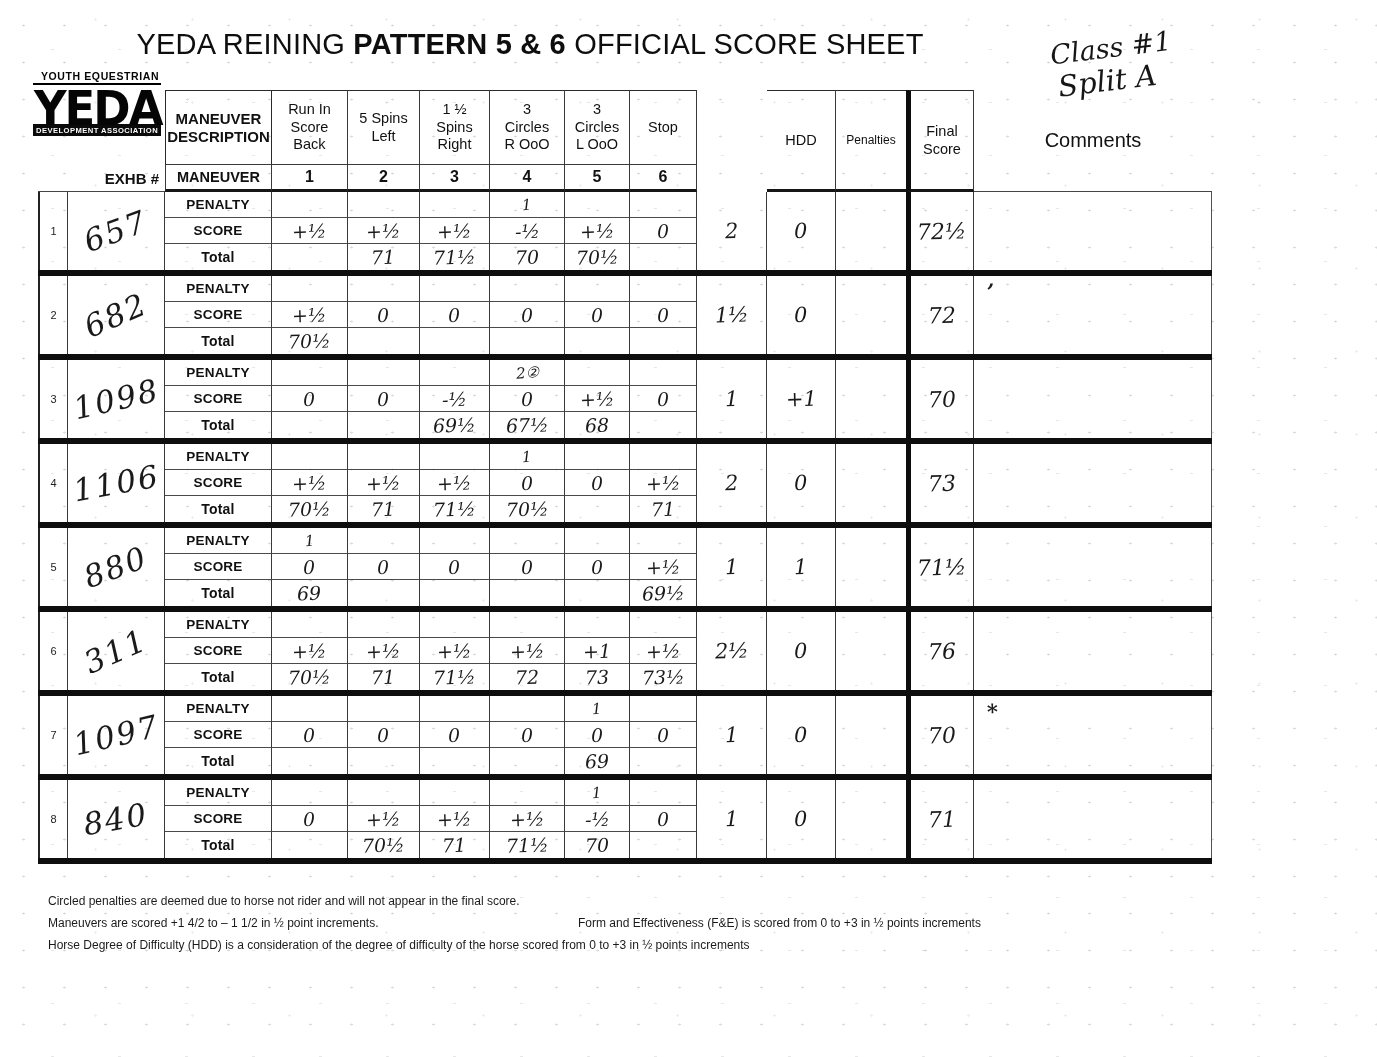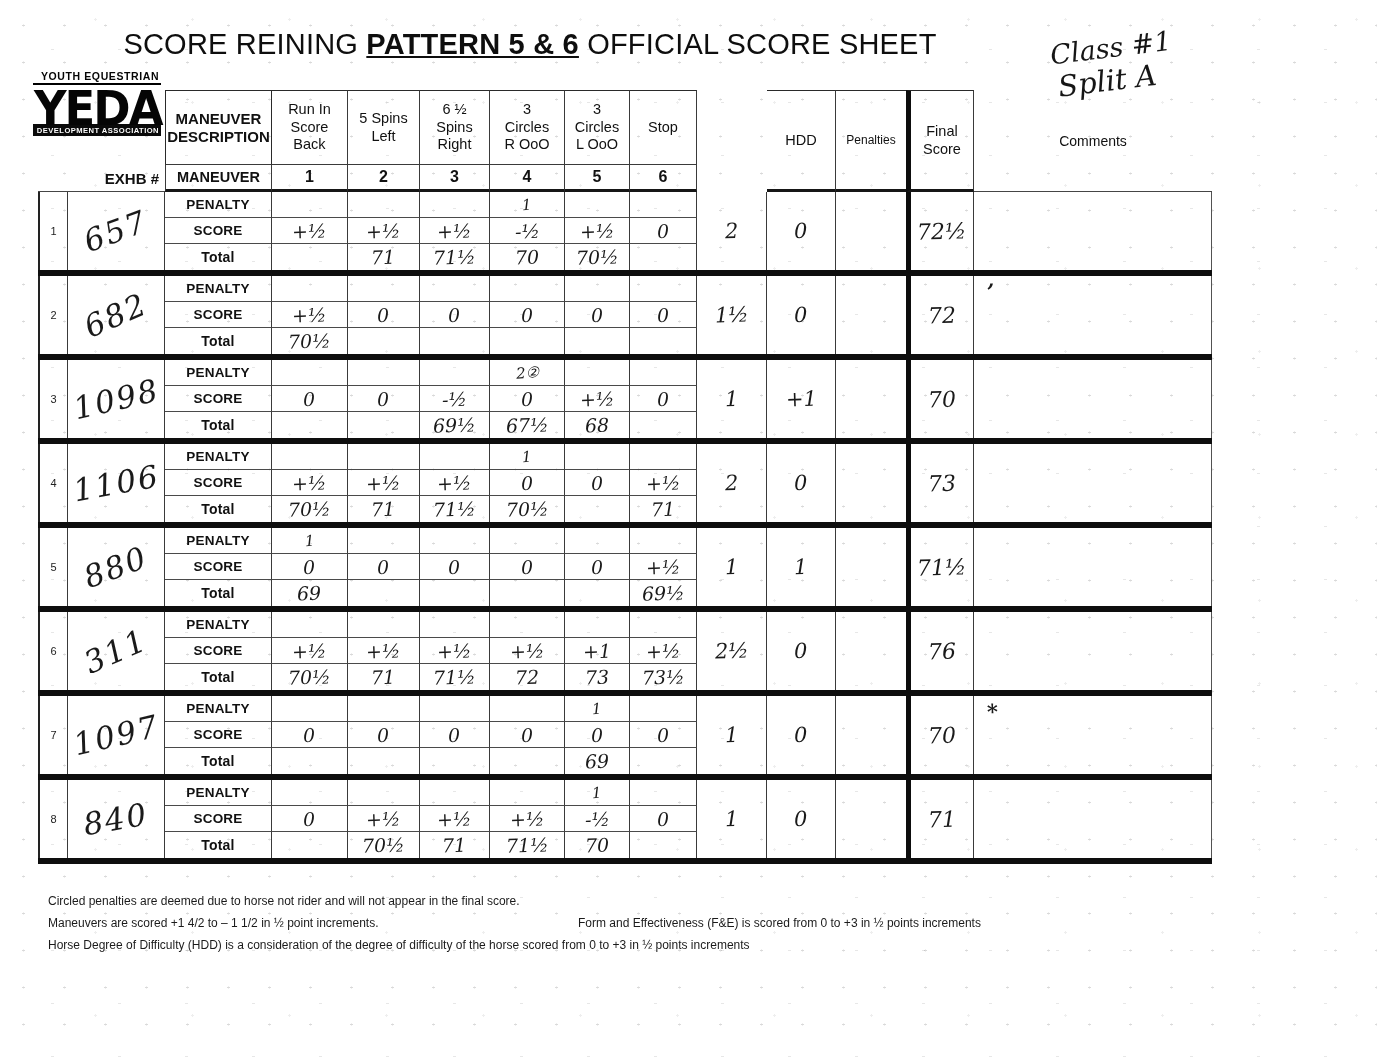--- a/index.html
+++ b/index.html
@@ -11,27 +11,27 @@
       radial-gradient(rgba(20,20,20,0.10) 1px, transparent 1.2px),
       radial-gradient(rgba(20,20,20,0.07) 1.3px, transparent 1.5px);
     background-size: 41px 37px, 67px 53px, 97px 83px;
     background-position: 3px 7px, 19px 23px, 47px 61px;
     font-family:"Liberation Sans", sans-serif;
     color:#111; overflow:hidden;
   }
   
   .title { position:absolute; top:28px; left:0; width:1060px; text-align:center;
            font-size:29px; color:#0e0e0e; letter-spacing:0.2px; white-space:nowrap; }
-  .title .b { font-weight:bold;text-decoration:underline; }
+  .title .b { font-weight:bold; }
   
   .classnote { position:absolute; left:1052px; top:32px; transform:rotate(-7deg);
                font-family:"DejaVu Serif", serif; font-style:italic; font-size:27px; color:#161616; line-height:32px; }
   .classnote .l2 { margin-left:4px; font-size:29px; }
   
-  .logo { position:absolute; left:33px; top:70px; width:128px;text-align:right; }
+  .logo { position:absolute; left:33px; top:70px; width:128px; }
   .logo-top { font-size:10.5px; font-weight:bold; letter-spacing:0.6px; border-bottom:2.5px solid #000;
               padding:0 2px 1px 8px; white-space:nowrap; color:#050505; }
   .logo-main { font-family:"DejaVu Sans", sans-serif; font-weight:900; font-size:45px; line-height:44px;
                letter-spacing:-2px; color:#050505; transform:scaleY(1.08); transform-origin:top left; padding-left:1px;}
   .logo-bottom { background:#0a0a0a; color:#fdfdfd; font-size:7.6px; font-weight:bold; letter-spacing:0.45px;
                  padding:1.5px 2px 1.5px 3px; margin-top:-5px; white-space:nowrap; }
   
   .scoretable { position:absolute; left:38px; top:90px;
     display:grid;
     grid-template-columns:30px 97px 107px 76px 72px 70px 75px 65px 67px 70px 69px 70px 68px 238px;
@@ -39,21 +39,21 @@
   }
   .cell { position:relative; display:flex; align-items:center; justify-content:center; }
   
   .h-desc   { border:1.5px solid #2a2a2a; border-bottom:1px solid #3a3a3a; font-weight:bold; font-size:15px;
               white-space:pre-line; text-align:center; line-height:18px; }
   .h-man    { border-top:1.5px solid #2a2a2a; border-right:1px solid #3a3a3a; border-bottom:1px solid #3a3a3a;
               font-size:14.5px; white-space:pre-line; text-align:center; line-height:17.5px; }
   .h-span   { border-top:1.5px solid #2a2a2a; border-right:1px solid #3a3a3a; border-bottom:3px solid #161616; font-size:14.5px; }
   .h-pen    { border-right:none; font-size:12px; }
   .h-final  { border-left:5px solid #0d0d0d; white-space:pre-line; text-align:center; line-height:18px; }
-  .h-comments { border-bottom:1px solid #454545; font-size:14px; }
+  .h-comments { border-bottom:1px solid #454545; font-size:20px; }
   .h-exhb   { border-bottom:1px solid #454545; font-weight:bold; font-size:15px; justify-content:flex-end; padding-right:6px; }
   .h-fill   { border-bottom:1px solid #454545; }
   .h-manlbl { border-left:1px solid #3a3a3a; border-right:1px solid #3a3a3a; border-bottom:3px solid #161616;
               font-weight:bold; font-size:14.5px; }
   .h-num    { border-right:1px solid #3a3a3a; border-bottom:3px solid #161616; font-weight:bold; font-size:16px; }
   
   .c-num    { border-left:2px solid #222; border-right:1px solid #3a3a3a; font-size:11px; color:#222; }
   .c-exhb   { border-right:1px solid #3a3a3a; overflow:visible; }
   .c-lbl    { border-right:1px solid #3a3a3a; font-weight:bold; font-size:13.5px; letter-spacing:0.2px; }
   .c-total-lbl { font-size:14px; }
@@ -82,21 +82,21 @@
   .sigrow { position:absolute; left:0; top:1012px; width:1377px; height:45px; }
   .siglabel { position:absolute; left:588px; top:4px; font-weight:bold; font-size:16.5px; letter-spacing:0.3px; color:#0f0f0f; }
   .sigline { position:absolute; left:503px; top:29px; width:648px; height:2px; background:#2c2c2c; }
   .signature { position:absolute; left:795px; top:-40px; }
 </style>
 </head>
 <body>
 
 <div class="sheet">
 
-  <div class="title"><span>SCORE REINING </span><span class="b">PATTERN 5 &amp; 6</span><span> OFFICIAL SCORE SHEET</span></div>
+  <div class="title"><span>YEDA REINING </span><span class="b">PATTERN 5 &amp; 6</span><span> OFFICIAL SCORE SHEET</span></div>
 
   <div class="classnote">
     <div>Class #1</div>
     <div class="l2">Split A</div>
   </div>
 
   <div class="logo">
     <div class="logo-top">YOUTH EQUESTRIAN</div>
     <div class="logo-main">YEDA</div>
     <div class="logo-bottom">DEVELOPMENT ASSOCIATION</div>
@@ -104,21 +104,21 @@
 
   <div class="scoretable" id="scoretable">
 
     <div class="cell h-desc" style="grid-column:3;grid-row:1">MANEUVER
 DESCRIPTION</div>
     <div class="cell h-man" style="grid-column:4;grid-row:1">Run In
 Score
 Back</div>
     <div class="cell h-man" style="grid-column:5;grid-row:1">5 Spins
 Left</div>
-    <div class="cell h-man" style="grid-column:6;grid-row:1">6 ½
+    <div class="cell h-man" style="grid-column:6;grid-row:1">1 ½
 Spins
 Right</div>
     <div class="cell h-man" style="grid-column:7;grid-row:1">3
 Circles
 R OoO</div>
     <div class="cell h-man" style="grid-column:8;grid-row:1">3
 Circles
 L OoO</div>
     <div class="cell h-man" style="grid-column:9;grid-row:1">Stop</div>
     <div class="cell h-span" style="grid-column:11;grid-row:1/span 2">HDD</div>

